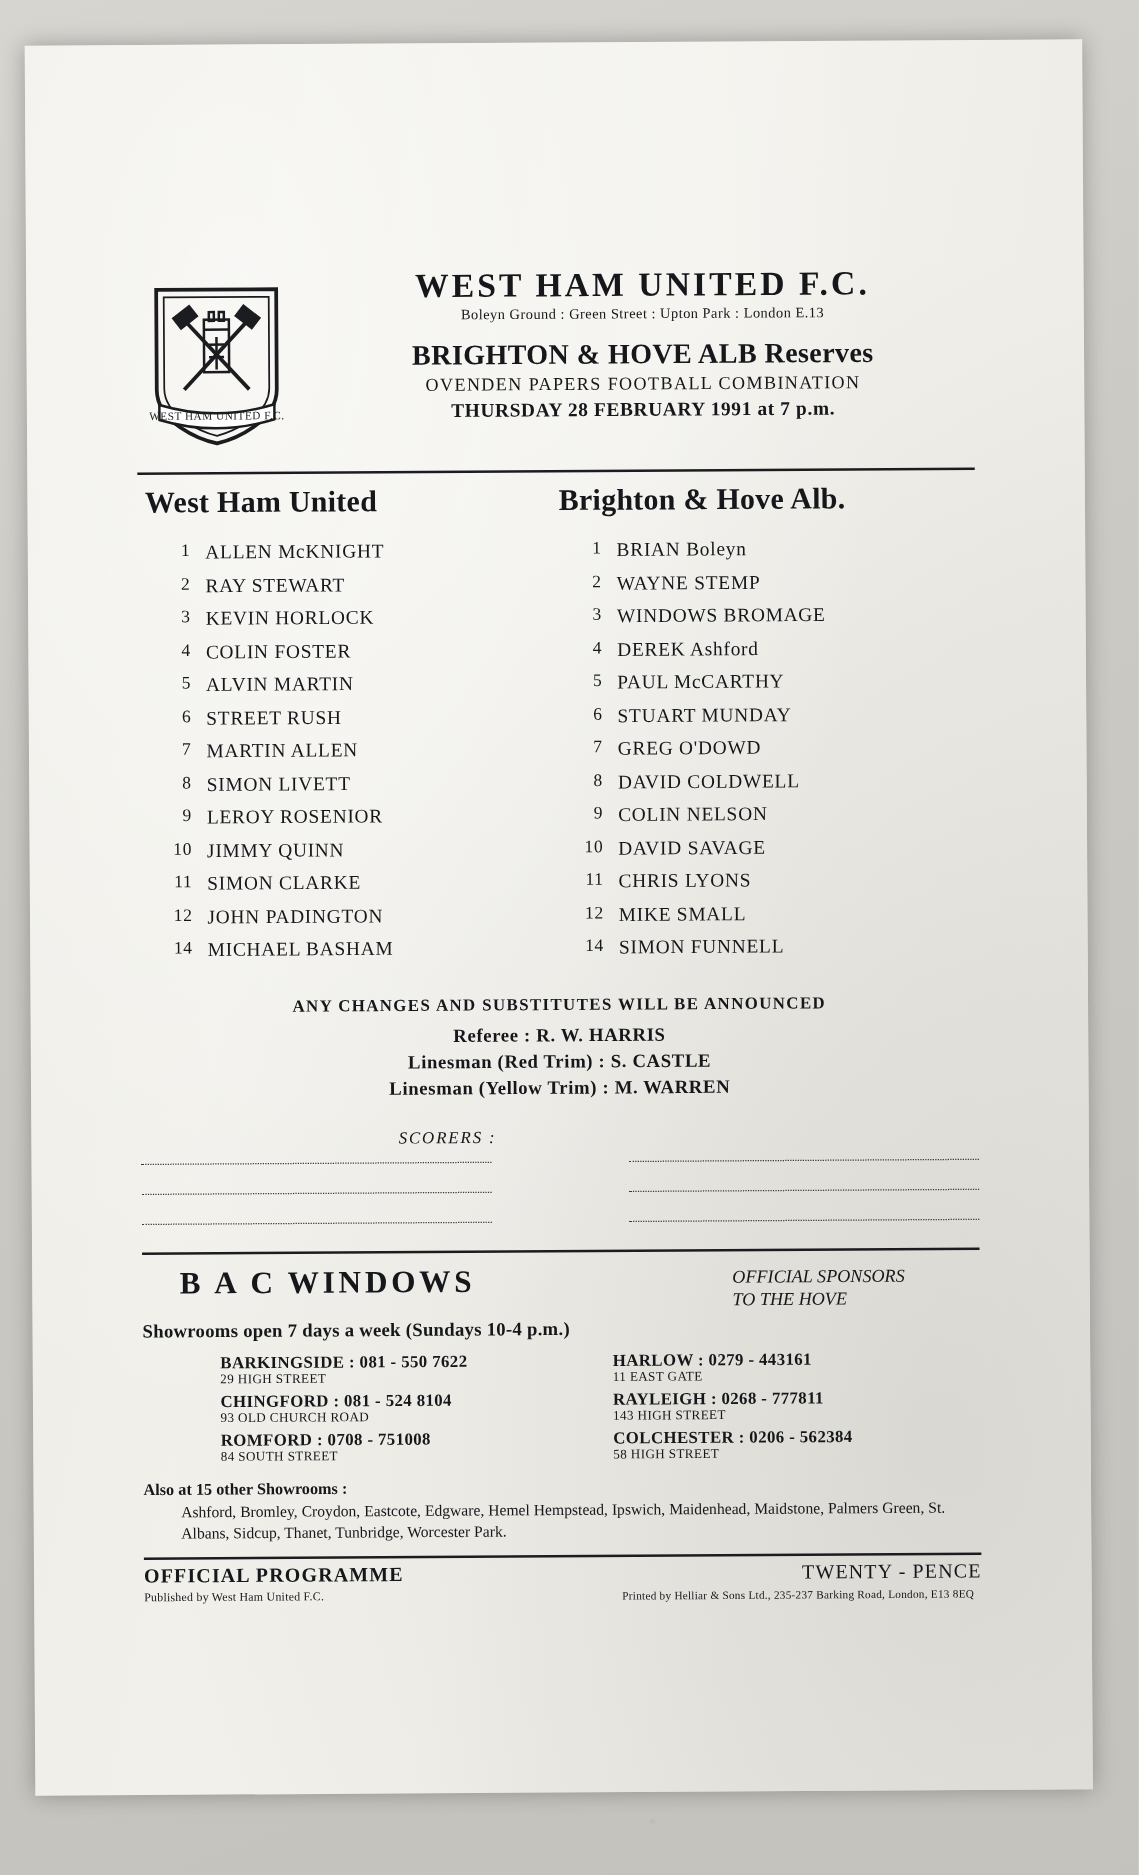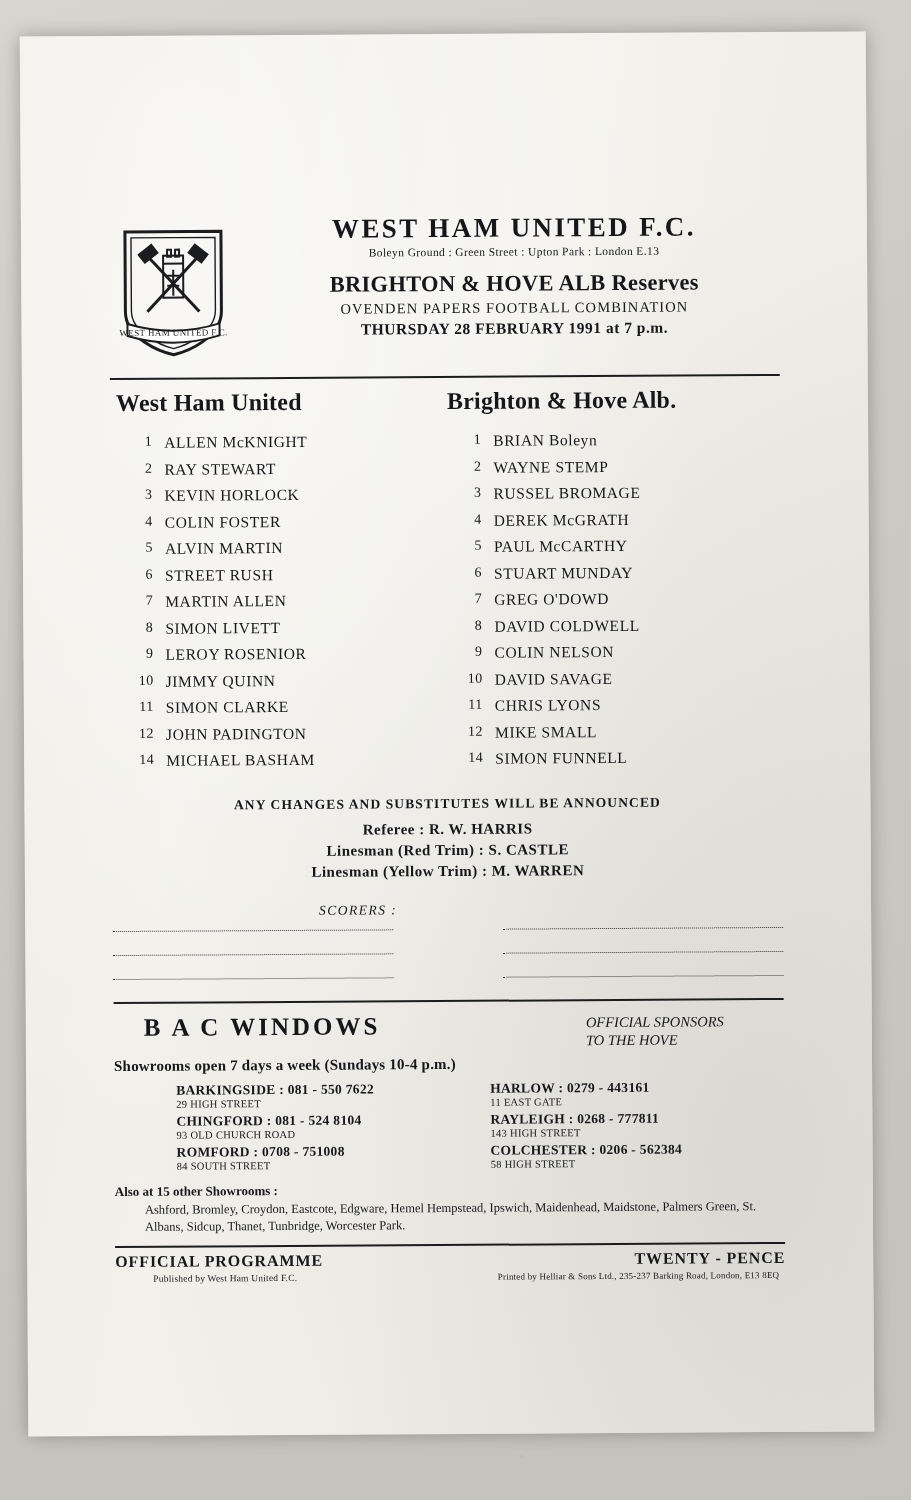--- a/index.html
+++ b/index.html
@@ -254,32 +254,31 @@
     justify-content: space-between;
     align-items: baseline;
   }
   .official-prog {
     font-size: 16px;
     font-weight: bold;
     letter-spacing: 0.9px;
   }
   .price {
     font-size: 16px;
-    font-weight: bold;
+    font-weight: normal;
     letter-spacing: 0.9px;
   }
   .imprint-row {
     display: flex;
     justify-content: space-between;
     margin-top: 3px;
   }
   .imprint {
     font-size: 9.5px;
     letter-spacing: 0.2px;
-    margin-left: 38px;
   }
   .imprint-right {
     font-size: 9px;
     letter-spacing: 0.2px;
     padding-right: 6px;
   }
 </style>
 </head>
 <body>
 
@@ -404,25 +403,25 @@
           <div class="player">
             <span class="num">1</span>
             <span class="pname">BRIAN Boleyn</span>
           </div>
           <div class="player">
             <span class="num">2</span>
             <span class="pname">WAYNE STEMP</span>
           </div>
           <div class="player">
             <span class="num">3</span>
-            <span class="pname">RUSSEL BROMAGE</span>
+            <span class="pname">WINDOWS BROMAGE</span>
           </div>
           <div class="player">
             <span class="num">4</span>
-            <span class="pname">DEREK McGRATH</span>
+            <span class="pname">DEREK Ashford</span>
           </div>
           <div class="player">
             <span class="num">5</span>
             <span class="pname">PAUL McCARTHY</span>
           </div>
           <div class="player">
             <span class="num">6</span>
             <span class="pname">STUART MUNDAY</span>
           </div>
           <div class="player">

